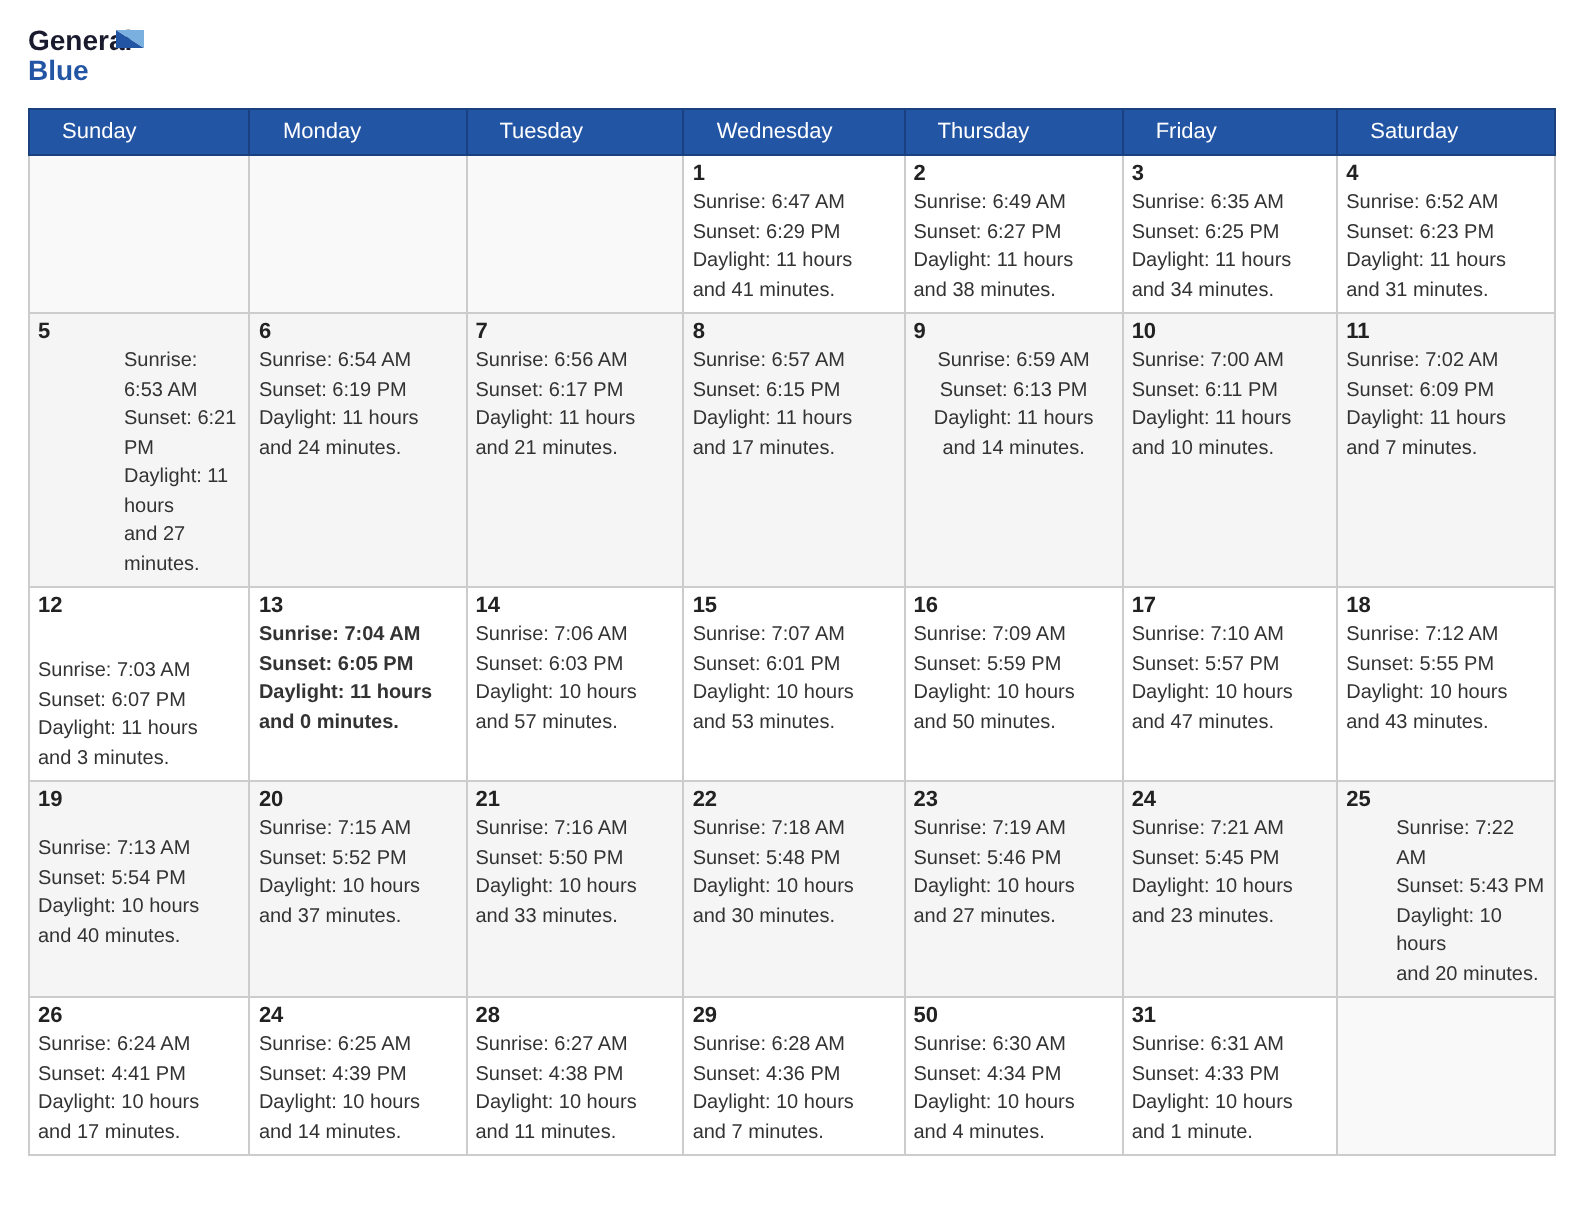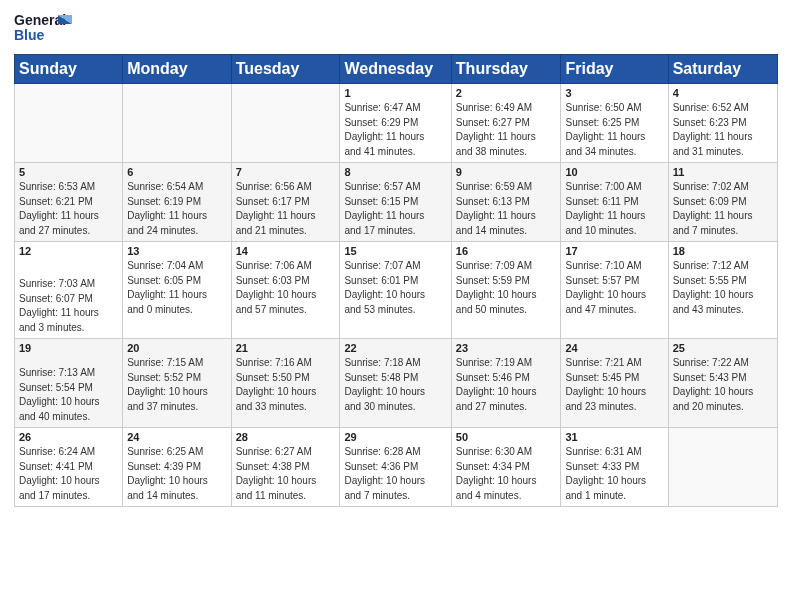--- a/index.html
+++ b/index.html
@@ -39,23 +39,23 @@
       color: #444;
     }
     .calendar {
       width: 100%;
       border-collapse: collapse;
       border: 1px solid #ccc;
     }
     .calendar th {
       background-color: #2255a4;
       color: #fff;
-      font-size: 16px;
-      font-weight: bold;
-      padding: 5px 4px;
+      font-size: 11px;
+      font-weight: normal;
+      padding: 5px 16px;
       text-align: left;
       border: 1px solid #1a4080;
     }
     .calendar td {
       vertical-align: top;
       border: 1px solid #ccc;
       padding: 3px 4px;
       font-size: 9px;
       color: #222;
       width: 113px;
@@ -124,37 +124,37 @@
           </td>
           <td>
             <div class="day-num">2</div>
             <div class="day-info" style="white-space: pre-line;">Sunrise: 6:49 AM
 Sunset: 6:27 PM
 Daylight: 11 hours
 and 38 minutes.</div>
           </td>
           <td>
             <div class="day-num">3</div>
-            <div class="day-info" style="white-space: pre-line;">Sunrise: 6:50 AM
+            <div class="day-info" style="white-space: pre-line;">Sunrise: 6:35 AM
 Sunset: 6:25 PM
 Daylight: 11 hours
 and 34 minutes.</div>
           </td>
           <td>
             <div class="day-num">4</div>
             <div class="day-info" style="white-space: pre-line;">Sunrise: 6:52 AM
 Sunset: 6:23 PM
 Daylight: 11 hours
 and 31 minutes.</div>
           </td>
         </tr>
         <tr>
           <td>
             <div class="day-num">5</div>
-            <div class="day-info" style="white-space: pre-line;">Sunrise: 6:53 AM
+            <div class="day-info" style="white-space: pre-line; margin-left: 43px;">Sunrise: 6:53 AM
 Sunset: 6:21 PM
 Daylight: 11 hours
 and 27 minutes.</div>
           </td>
           <td>
             <div class="day-num">6</div>
             <div class="day-info" style="white-space: pre-line;">Sunrise: 6:54 AM
 Sunset: 6:19 PM
 Daylight: 11 hours
 and 24 minutes.</div>
@@ -168,21 +168,21 @@
           </td>
           <td>
             <div class="day-num">8</div>
             <div class="day-info" style="white-space: pre-line;">Sunrise: 6:57 AM
 Sunset: 6:15 PM
 Daylight: 11 hours
 and 17 minutes.</div>
           </td>
           <td>
             <div class="day-num">9</div>
-            <div class="day-info" style="white-space: pre-line;">Sunrise: 6:59 AM
+            <div class="day-info" style="white-space: pre-line; text-align: center;">Sunrise: 6:59 AM
 Sunset: 6:13 PM
 Daylight: 11 hours
 and 14 minutes.</div>
           </td>
           <td>
             <div class="day-num">10</div>
             <div class="day-info" style="white-space: pre-line;">Sunrise: 7:00 AM
 Sunset: 6:11 PM
 Daylight: 11 hours
 and 10 minutes.</div>
@@ -198,21 +198,21 @@
         <tr>
           <td>
             <div class="day-num">12</div>
             <div class="day-info" style="white-space: pre-line; margin-top: 20px;">Sunrise: 7:03 AM
 Sunset: 6:07 PM
 Daylight: 11 hours
 and 3 minutes.</div>
           </td>
           <td>
             <div class="day-num">13</div>
-            <div class="day-info" style="white-space: pre-line;">Sunrise: 7:04 AM
+            <div class="day-info" style="white-space: pre-line; font-weight: bold;">Sunrise: 7:04 AM
 Sunset: 6:05 PM
 Daylight: 11 hours
 and 0 minutes.</div>
           </td>
           <td>
             <div class="day-num">14</div>
             <div class="day-info" style="white-space: pre-line;">Sunrise: 7:06 AM
 Sunset: 6:03 PM
 Daylight: 10 hours
 and 57 minutes.</div>
@@ -284,21 +284,21 @@
           </td>
           <td>
             <div class="day-num">24</div>
             <div class="day-info" style="white-space: pre-line;">Sunrise: 7:21 AM
 Sunset: 5:45 PM
 Daylight: 10 hours
 and 23 minutes.</div>
           </td>
           <td>
             <div class="day-num">25</div>
-            <div class="day-info" style="white-space: pre-line;">Sunrise: 7:22 AM
+            <div class="day-info" style="white-space: pre-line; margin-left: 25px;">Sunrise: 7:22 AM
 Sunset: 5:43 PM
 Daylight: 10 hours
 and 20 minutes.</div>
           </td>
         </tr>
         <tr>
           <td>
             <div class="day-num">26</div>
             <div class="day-info" style="white-space: pre-line;">Sunrise: 6:24 AM
 Sunset: 4:41 PM

